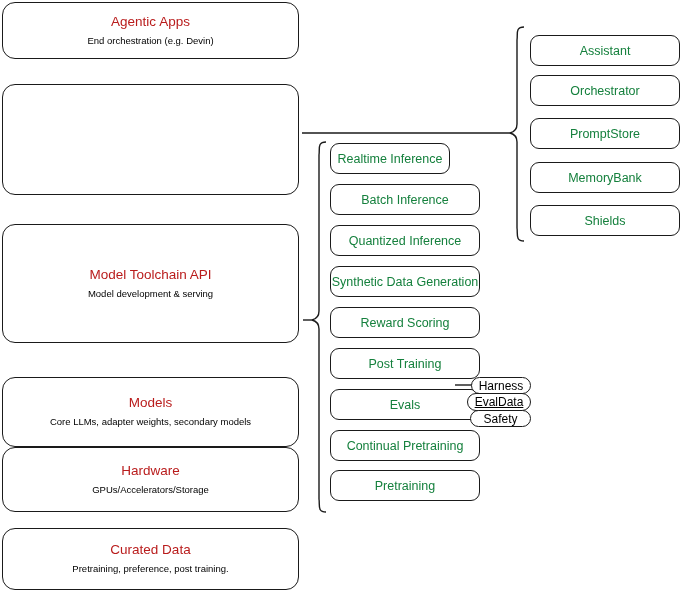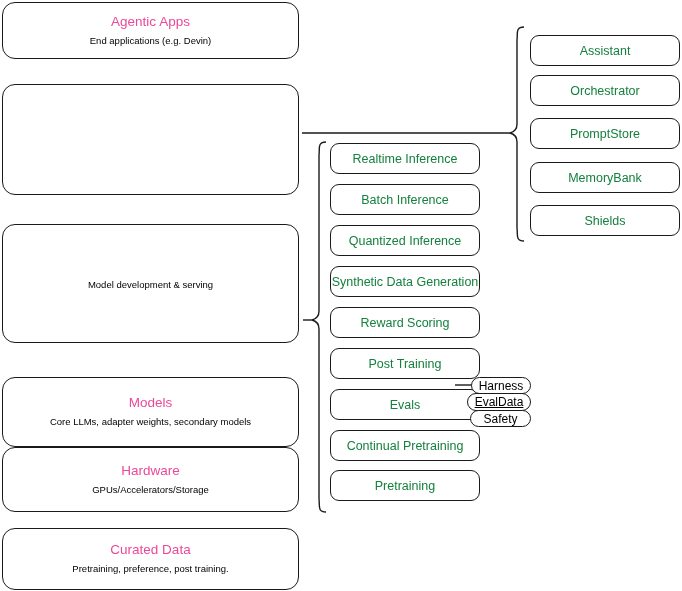--- a/index.html
+++ b/index.html
@@ -25,21 +25,21 @@
     border-radius: 13px;
     background: #ffffff;
     display: flex;
     flex-direction: column;
     align-items: center;
     justify-content: center;
     text-align: center;
   }
   .layer-title {
     font-size: 13.5px;
-    color: #ec4899;
+    color: #b91c1c;
     line-height: 1.25;
     white-space: nowrap;
   }
   .layer-sub {
     font-size: 9.5px;
     color: #000000;
     line-height: 1.3;
     margin-top: 4px;
     white-space: nowrap;
   }
@@ -124,27 +124,28 @@
 
     <path d="M 455 385 L 476 385"></path>
     <path d="M 455 402 L 472 402"></path>
     <path d="M 455 418 L 476 418"></path>
   </svg>
 
   <div class="box-layer">
 
     <div class="layer-box" style="left:2px; top:2px; width:297px; height:57px;">
       <div class="layer-title">Agentic Apps</div>
-      <div class="layer-sub">End applications (e.g. Devin)</div>
+      <div class="layer-sub">End orchestration (e.g. Devin)</div>
     </div>
 
     <div class="layer-box" style="left:2px; top:84px; width:297px; height:111px;">
     </div>
 
     <div class="layer-box" style="left:2px; top:224px; width:297px; height:119px;">
+      <div class="layer-title">Model Toolchain API</div>
       <div class="layer-sub">Model development &amp; serving</div>
     </div>
 
     <div class="layer-box" style="left:2px; top:366px; width:297px; height:70px;margin-top:11px;">
       <div class="layer-title">Models</div>
       <div class="layer-sub">Core LLMs, adapter weights, secondary models</div>
     </div>
 
     <div class="layer-box" style="left:2px; top:447px; width:297px; height:65px;">
       <div class="layer-title">Hardware</div>
@@ -152,21 +153,21 @@
     </div>
 
     <div class="layer-box" style="left:2px; top:528px; width:297px; height:62px;">
       <div class="layer-title">Curated Data</div>
       <div class="layer-sub">Pretraining, preference, post training.</div>
     </div>
 
   </div>
 
   <div class="box-layer">
-    <div class="cap-box" style="left:330px; top:143px; width:150px; height:31px;">Realtime Inference</div>
+    <div class="cap-box" style="left:330px; top:143px; width:120px; height:31px;">Realtime Inference</div>
 
     <div class="cap-box" style="left:330px; top:184px; width:150px; height:31px;">Batch Inference</div>
 
     <div class="cap-box" style="left:330px; top:225px; width:150px; height:31px;">Quantized Inference</div>
 
     <div class="cap-box" style="left:330px; top:266px; width:150px; height:31px;">Synthetic Data Generation</div>
 
     <div class="cap-box" style="left:330px; top:307px; width:150px; height:31px;">Reward Scoring</div>
 
     <div class="cap-box" style="left:330px; top:348px; width:150px; height:31px;">Post Training</div>

